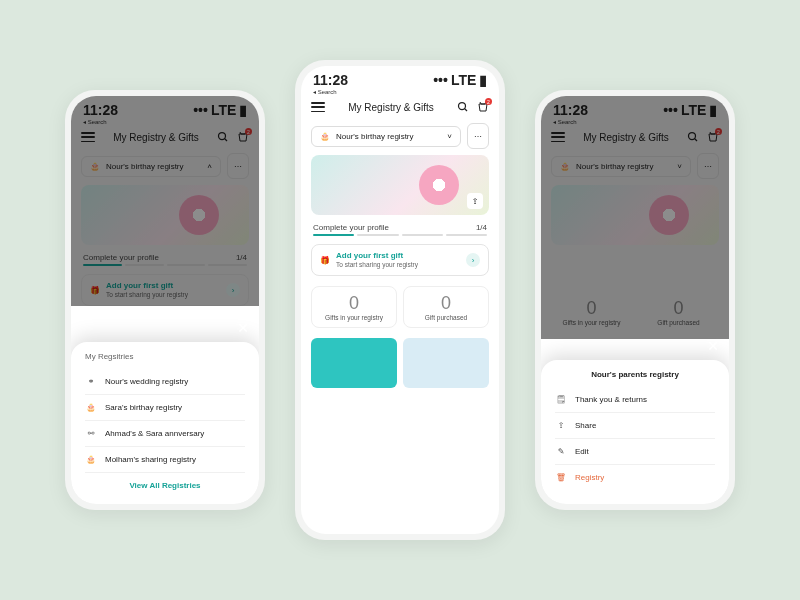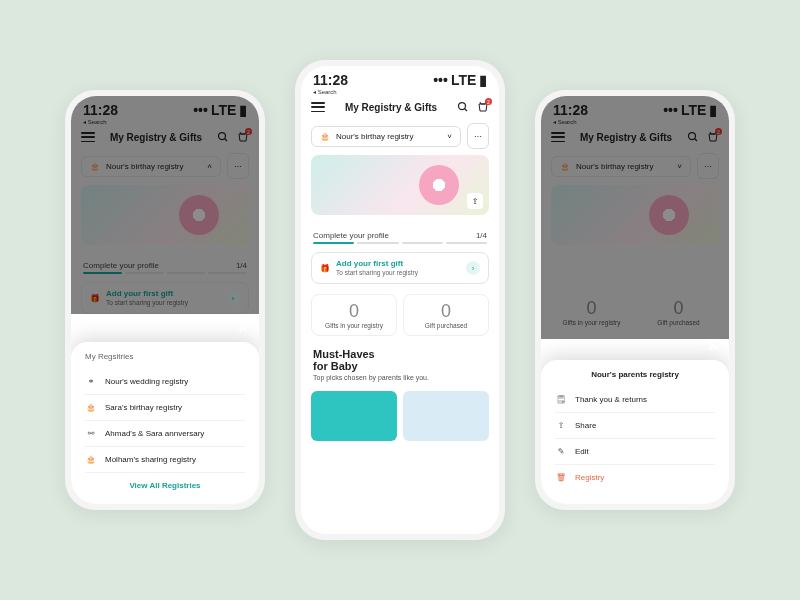--- a/index.html
+++ b/index.html
@@ -11,33 +11,33 @@
   }
   .screen {
     width:100%; height:100%; background:#fff; border-radius:25px; overflow:hidden; position:relative;
     font-size:8px; color:#222;
   }
   .dimmed .screen-content { filter: brightness(0.55); background:#eee; }
   .status-bar { display:flex; justify-content:space-between; align-items:center; padding:6px 12px 0; font-size:14px; font-weight:600;}
   .status-bar .right-icons { display:flex; gap:3px; align-items:center;}
   .search-back { font-size:6px; padding:0 12px; color:#333;}
   .header { display:flex; align-items:center; justify-content:space-between; padding:6px 10px;}
-  .header .title { font-weight:700; font-size:10px;text-align:center;}
+  .header .title { font-weight:400; font-size:10px;text-align:center;}
   .icon { display:inline-flex; align-items:center; justify-content:center;}
   .burger { width:14px; height:10px; display:flex; flex-direction:column; justify-content:space-between;}
   .burger span{height:1.5px;background:#222;border-radius:1px;}
   .cart { position:relative;}
   .cart .badge { position:absolute; top:-3px; right:-3px; background:#e53935; color:#fff; border-radius:50%; width:7px;height:7px;font-size:5px;display:flex;align-items:center;justify-content:center;}
   .registry-select { margin:4px 10px 6px; display:flex; gap:6px; align-items:center;}
   .select-box { flex:1; border:1px solid #ddd; border-radius:6px; padding:5px 8px; display:flex; align-items:center; gap:6px; font-size:8px;}
   .more-btn { border:1px solid #ddd; border-radius:6px; width:22px;height:26px; display:flex;align-items:center;justify-content:center;}
   .hero { margin:0 10px; height:60px; border-radius:8px; background:linear-gradient(135deg,#cfeeea 0%, #f9e6ee 60%, #e9f3d8 100%); position:relative; overflow:hidden;}
   .hero .donut{position:absolute; right:30px; top:10px; width:40px;height:40px;border-radius:50%; background:radial-gradient(circle at center,#fff 0 22%, #f6a6c1 22% 100%);}
   .hero .share{position:absolute; right:6px; bottom:6px; width:16px;height:16px;background:#fff;border-radius:4px;display:flex;align-items:center;justify-content:center;font-size:8px;}
-  .complete { display:flex; justify-content:space-between; padding:16px 12px 2px; font-size:8px; color:#444;}
+  .complete { display:flex; justify-content:space-between; padding:8px 12px 2px; font-size:8px; color:#444;}
   .progress { display:flex; gap:3px; padding:0 12px 4px;}
   .progress span{flex:1;height:2px;background:#ddd;border-radius:2px;}
   .progress span.active{background:#17a398;}
   .tip-card{ margin:4px 10px; border:1px solid #e4e4e4; border-radius:8px; padding:6px 8px; display:flex; align-items:center; gap:6px;}
   .tip-card .txt b{color:#17a398; font-size:8px; display:block;}
   .tip-card .txt span{font-size:6.5px;color:#666;}
   .tip-card .arrow{margin-left:auto;width:14px;height:14px;border-radius:50%;background:#e5f5f3;color:#17a398;display:flex;align-items:center;justify-content:center;font-size:8px;}
   .stats{display:flex;gap:6px;padding:6px 10px;}
   .stat{flex:1;border:1px solid #eee;border-radius:8px;padding:6px;text-align:center;}
   .stat .num{font-size:18px;color:#888;font-weight:300;}
@@ -215,24 +215,20 @@
     <div class="stats">
       <div class="stat">
         <div class="num">0</div>
         <div class="lbl">Gifts in your registry</div>
       </div>
       <div class="stat">
         <div class="num">0</div>
         <div class="lbl">Gift purchased</div>
       </div>
     </div>
-    <div class="must">
-      <h3><span>Must-Haves</span><br><span>for Baby</span></h3>
-      <p>Top picks chosen by parents like you.</p>
-    </div>
     <div class="products">
       <div class="prod"></div>
       <div class="prod b"></div>
     </div>
   </div>
 </div>
 
 <div class="phone dimmed">
   <div class="screen">
     <div class="screen-content">

